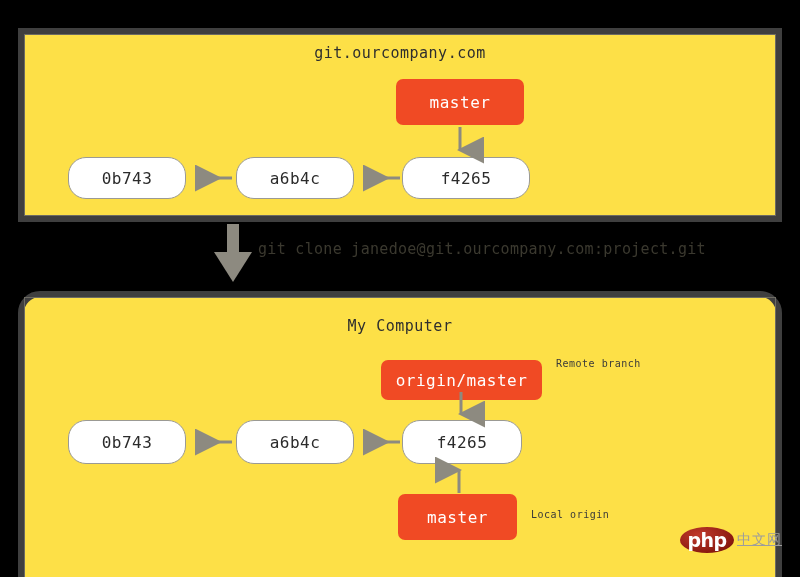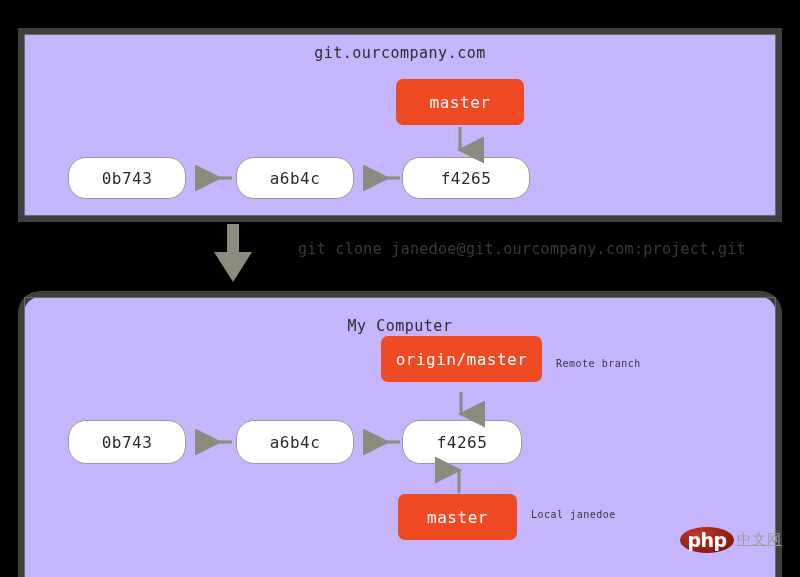--- a/index.html
+++ b/index.html
@@ -14,21 +14,21 @@
     background: #000000;
     overflow: hidden;
     font-family: "DejaVu Sans Mono", "Liberation Mono", monospace;
   }
 
   
   .panel {
     position: absolute;
     box-sizing: border-box;
     border: 6px solid #3f3f3f;
-    background: #c4b5fd;
+    background: #fde047;
   }
   .panel-inner-line {
     position: absolute;
     inset: 0;
     border: 1px solid #6d6b63;
     pointer-events: none;
   }
   #panel-remote {
     left: 18px;
     top: 28px;
@@ -95,21 +95,20 @@
 
   
   #clone-command {
     position: absolute;
     left: 258px;
     top: 240px;
     color: #3b392f;
     font-size: 15px;
     white-space: nowrap;
     letter-spacing: 0.3px;
-    margin-left: 40px;
   }
 
   
   #arrows {
     position: absolute;
     left: 0;
     top: 0;
     width: 800px;
     height: 577px;
     pointer-events: none;
@@ -168,25 +167,25 @@
 
   <div class="panel" id="panel-local">
     <div class="panel-inner-line"></div>
     <div class="panel-title" id="title-local">My Computer</div>
   </div>
 
   <div class="commit" style="left:68px; top:420px; width:118px; height:44px;">0b743</div>
   <div class="commit" style="left:236px; top:420px; width:118px; height:44px;">a6b4c</div>
   <div class="commit" style="left:402px; top:420px; width:120px; height:44px;">f4265</div>
 
-  <div class="branch-box" style="left:381px; top:336px; width:161px; height:46px;">origin/master</div>
+  <div class="branch-box" style="left:381px; top:360px; width:161px; height:40px;">origin/master</div>
   <div class="annotation" style="left:556px; top:358px;">Remote branch</div>
 
   <div class="branch-box" style="left:398px; top:494px; width:119px; height:46px;">master</div>
-  <div class="annotation" style="left:531px; top:509px;">Local janedoe</div>
+  <div class="annotation" style="left:531px; top:509px;">Local origin</div>
 
   <svg id="arrows" viewBox="0 0 800 577" xmlns="http://www.w3.org/2000/svg">
     <defs>
       <marker id="ah-left" markerWidth="9" markerHeight="9" refX="8" refY="4.5" orient="auto" markerUnits="strokeWidth">
         <path d="M9,0 L9,9 L0,4.5 Z" fill="#8d8a80"></path>
       </marker>
       <marker id="ah-down" markerWidth="9" markerHeight="9" refX="4.5" refY="8" orient="auto" markerUnits="strokeWidth">
         <path d="M0,0 L9,0 L4.5,9 Z" fill="#8d8a80"></path>
       </marker>
       <marker id="ah-up" markerWidth="9" markerHeight="9" refX="4.5" refY="8" orient="auto" markerUnits="strokeWidth">

